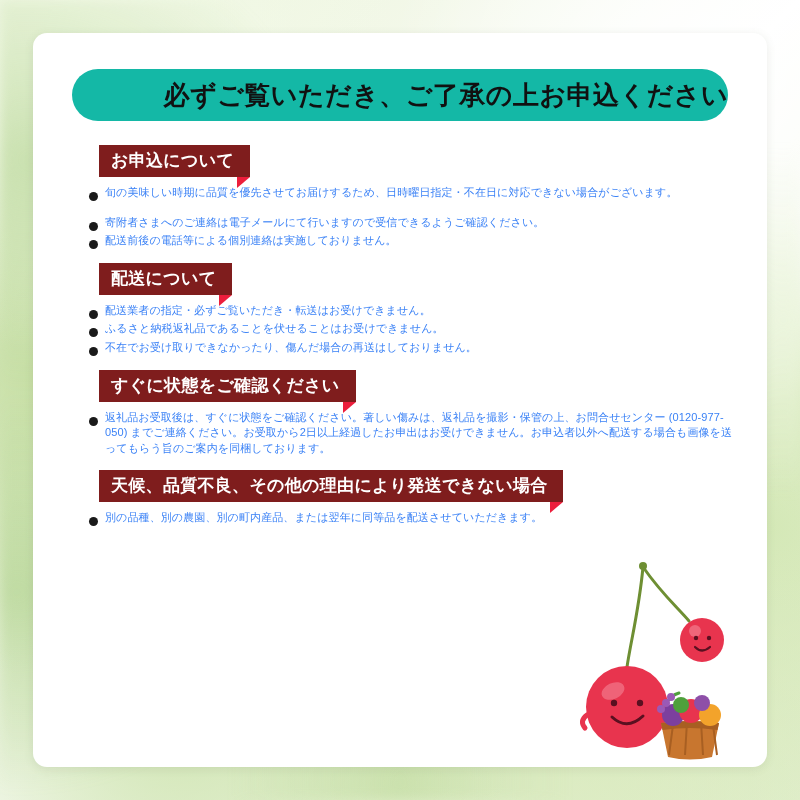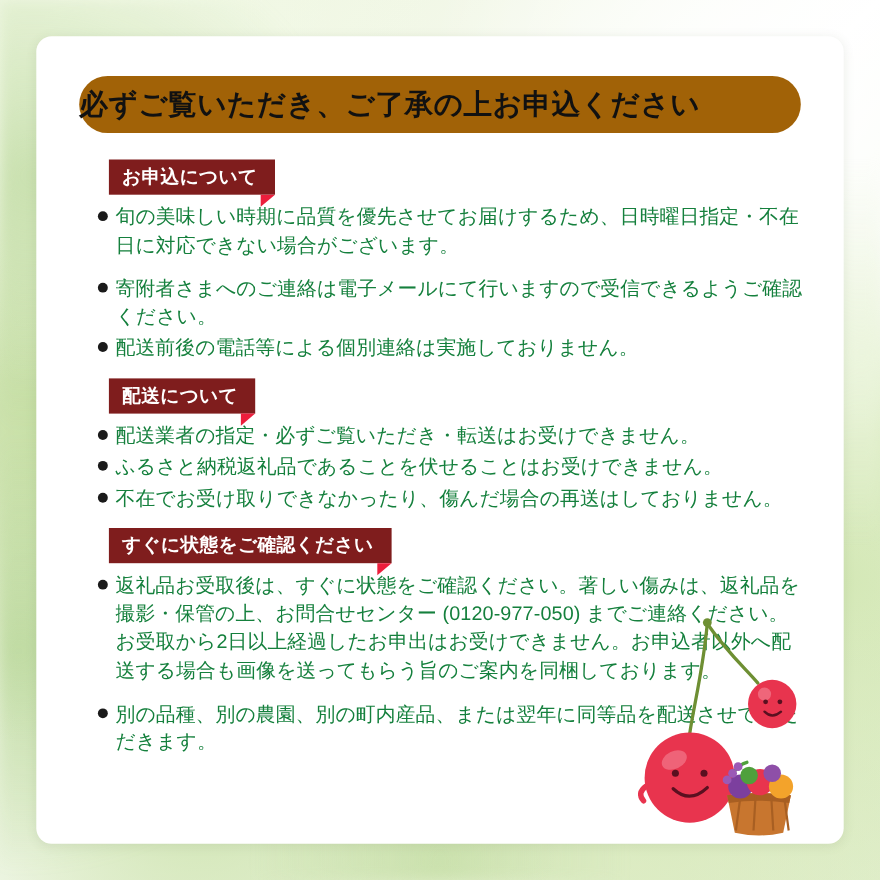--- a/index.html
+++ b/index.html
@@ -58,25 +58,25 @@
     box-sizing: border-box;
   }
 
   
   .title-banner {
     position: absolute;
     left: 39px;
     top: 36px;
     width: 656px;
     height: 52px;
-    background: #a16207;
+    background: #14b8a6;
     border-radius: 26px;
     display: flex;
     align-items: center;
-    justify-content: flex-start;
+    justify-content: flex-end;
   }
   .title-banner .title-text {
     color: #111111;
     font-size: 26px;
     font-weight: bold;
     letter-spacing: 0.5px;
     white-space: nowrap;
   }
 
   
@@ -117,23 +117,23 @@
 
   .bullets {
     list-style: none;
     margin: 8px 0 0 0;
     padding: 0;
   }
   .bullets li {
     position: relative;
     padding-left: 30px;
     margin-bottom: 3px;
-    font-size: 18px;
+    font-size: 11px;
     line-height: 1.42;
-    color: #15803d;
+    color: #3b82f6;
     letter-spacing: 0.1px;
   }
   .bullets li .dot {
     position: absolute;
     left: 14px;
     top: 7px;
     width: 9px;
     height: 9px;
     border-radius: 50%;
     background: #1a1a1a;
@@ -210,20 +210,21 @@
           <div class="section-heading">すぐに状態をご確認ください</div>
           <ul class="bullets">
             <li>
               <span class="dot"></span>
               <span>返礼品お受取後は、すぐに状態をご確認ください。著しい傷みは、返礼品を撮影・保管の上、お問合せセンター (0120-977-050) までご連絡ください。お受取から2日以上経過したお申出はお受けできません。お申込者以外へ配送する場合も画像を送ってもらう旨のご案内を同梱しております。</span>
             </li>
           </ul>
         </div>
 
         <div class="section">
+          <div class="section-heading">天候、品質不良、その他の理由により発送できない場合</div>
           <ul class="bullets">
             <li>
               <span class="dot"></span>
               <span>別の品種、別の農園、別の町内産品、または翌年に同等品を配送させていただきます。</span>
             </li>
           </ul>
         </div>
 
       </div>
 

